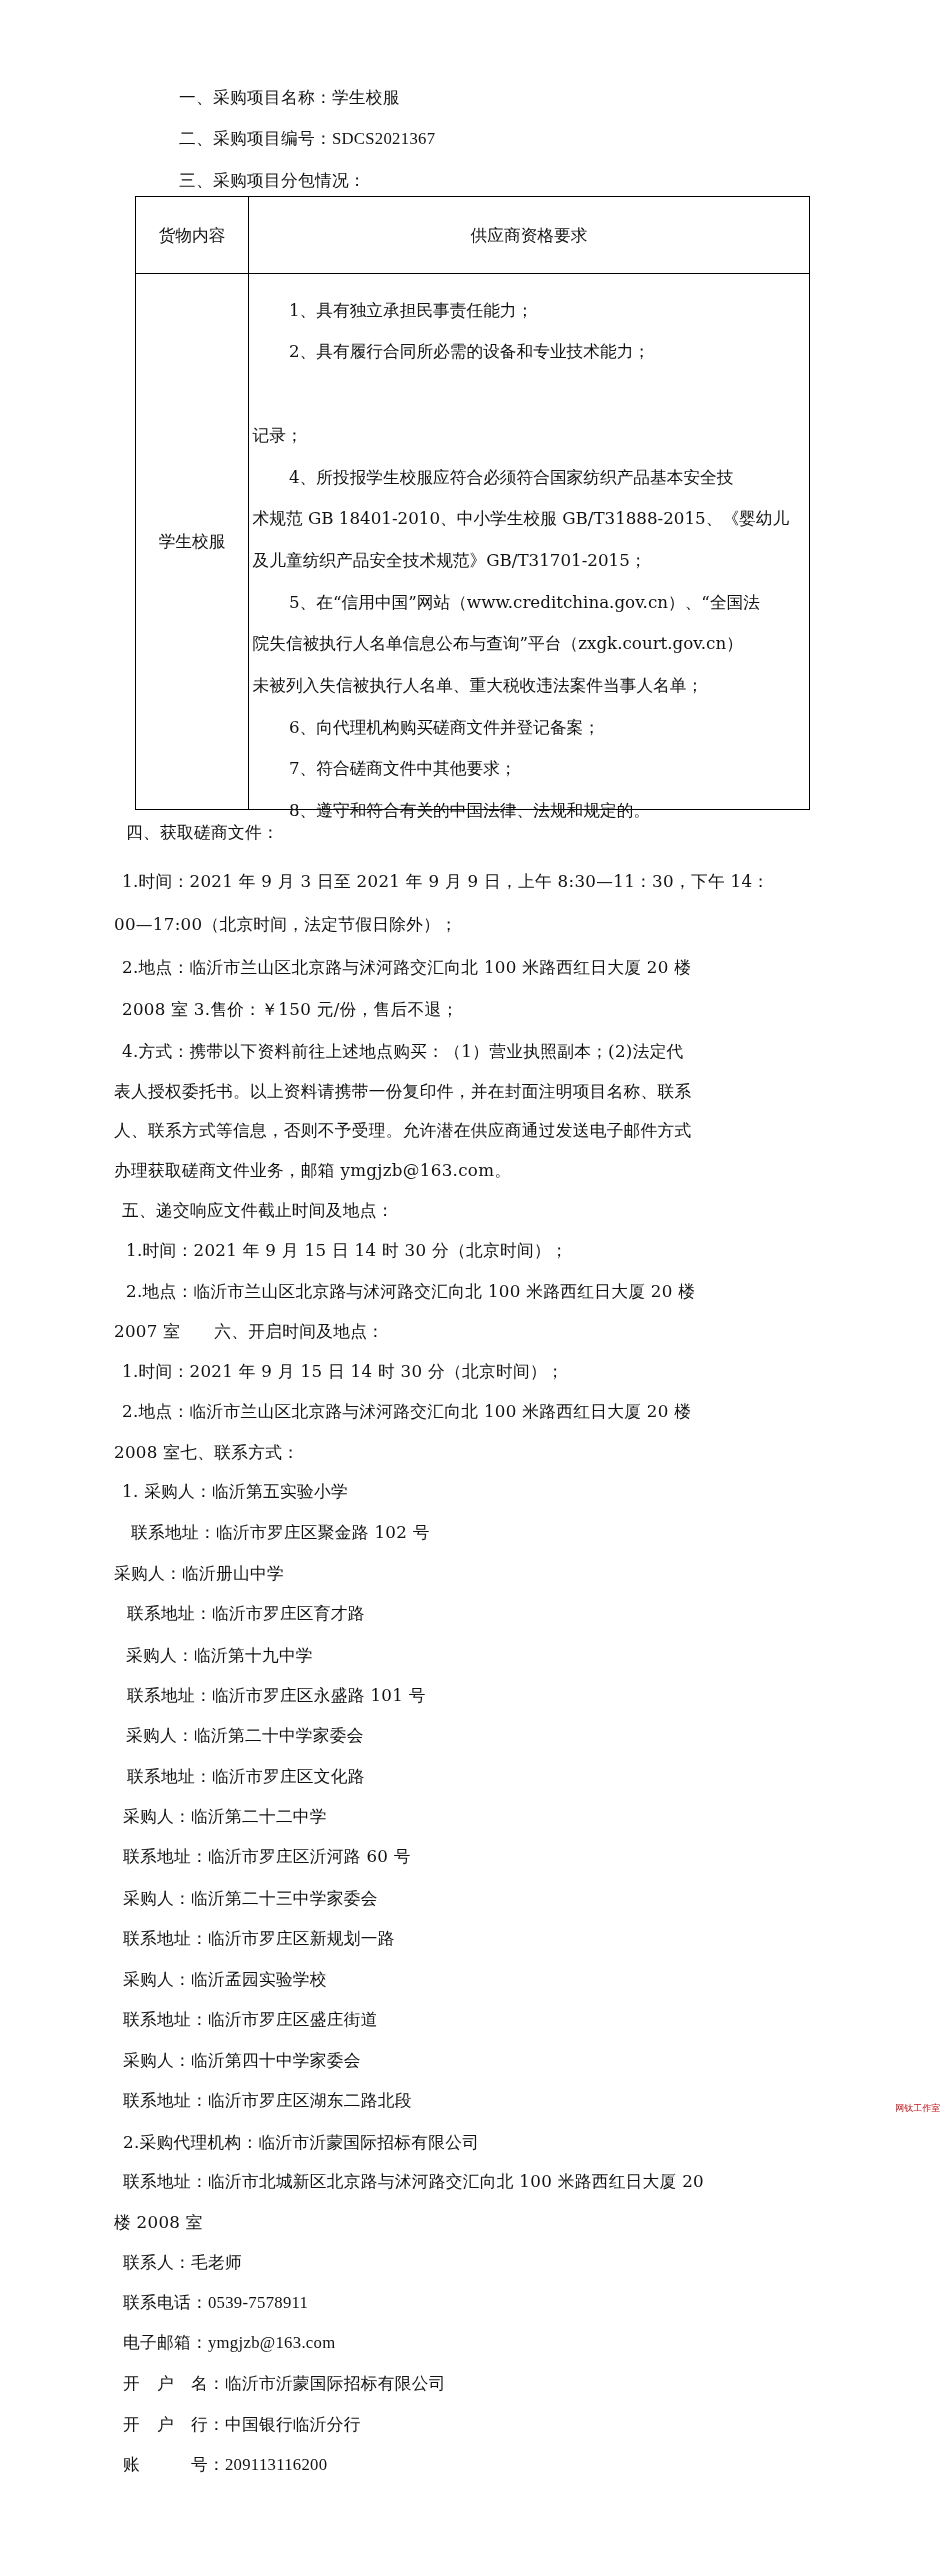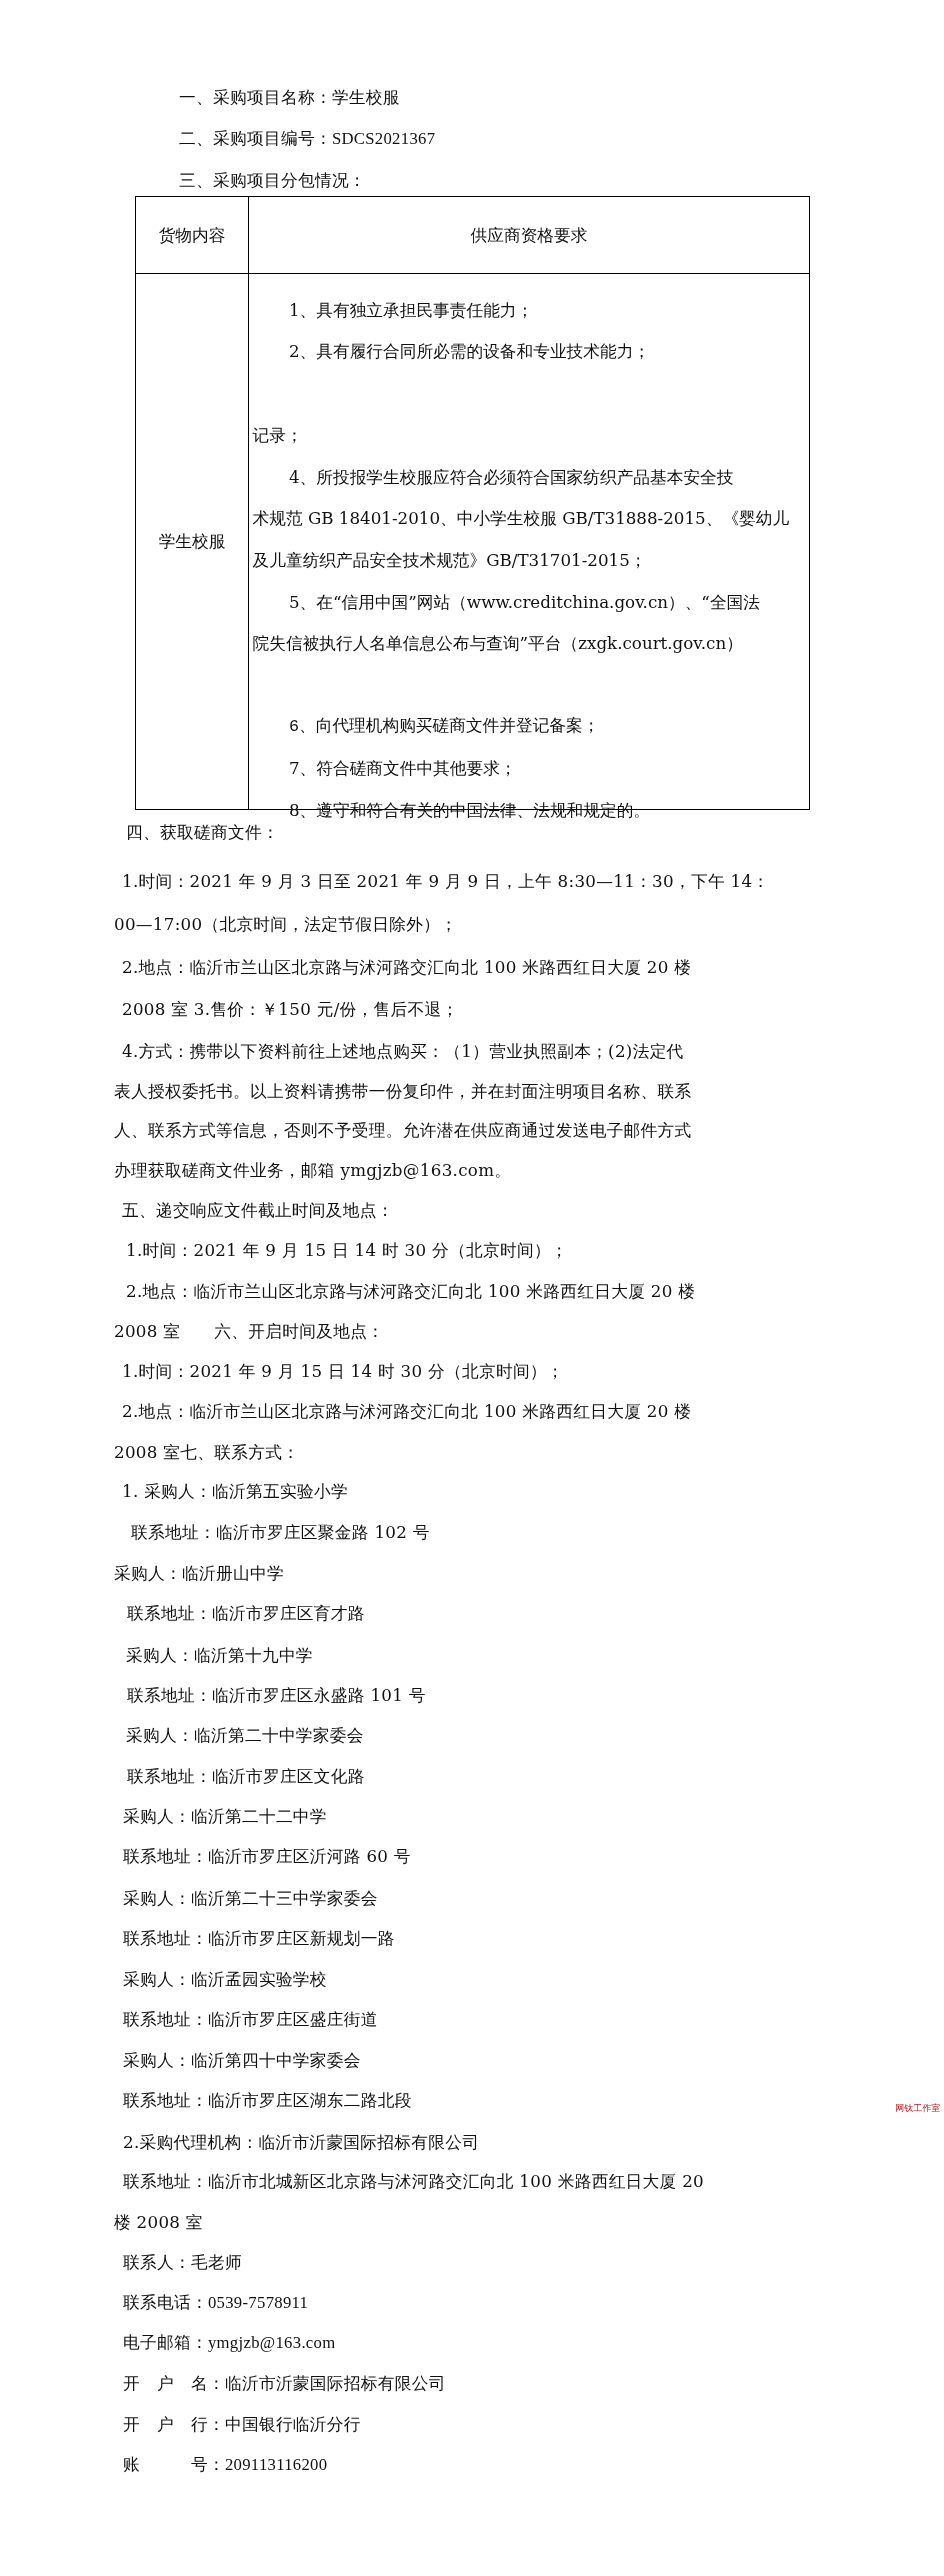--- a/index.html
+++ b/index.html
@@ -85,40 +85,41 @@
     <div class="td-goods">学生校服</div>
     <div class="req-body">
       <div class="req-line" style="left:40px; top:24.4px;">1、具有独立承担民事责任能力；</div>
       <div class="req-line" style="left:40px; top:65px;">2、具有履行合同所必需的设备和专业技术能力；</div>
       <div class="req-line" style="left:3.6px; top:149px;">记录；</div>
       <div class="req-line" style="left:40px; top:191px;">4、所投报学生校服应符合必须符合国家纺织产品基本安全技</div>
       <div class="req-line" style="left:3.6px; top:232px;">术规范 GB 18401-2010、中小学生校服 GB/T31888-2015、《婴幼儿</div>
       <div class="req-line" style="left:3.6px; top:274px;">及儿童纺织产品安全技术规范》GB/T31701-2015；</div>
       <div class="req-line" style="left:40px; top:316px;">5、在“信用中国”网站（www.creditchina.gov.cn）、“全国法</div>
       <div class="req-line" style="left:3.6px; top:357px;">院失信被执行人名单信息公布与查询”平台（zxgk.court.gov.cn）</div>
-      <div class="req-line" style="left:40px; top:441px;font-family:Liberation Mono, monospace;">6、向代理机构购买磋商文件并登记备案；</div>
+      <div class="req-line" style="left:3.6px; top:399px;">未被列入失信被执行人名单、重大税收违法案件当事人名单；</div>
+      <div class="req-line" style="left:40px; top:441px;">6、向代理机构购买磋商文件并登记备案；</div>
       <div class="req-line" style="left:40px; top:482px;">7、符合磋商文件中其他要求；</div>
       <div class="req-line" style="left:40px; top:524px;">8、遵守和符合有关的中国法律、法规和规定的。</div>
     </div>
   </div>
 
   <div class="line" style="left:126px; top:820px;">四、获取磋商文件：</div>
   <div class="line" style="left:122px; top:869px;">1.时间：2021 年 9 月 3 日至 2021 年 9 月 9 日，上午 8:30—11：30，下午 14：</div>
   <div class="line" style="left:114px; top:912px;">00—17:00（北京时间，法定节假日除外）；</div>
   <div class="line" style="left:122px; top:955px;">2.地点：临沂市兰山区北京路与沭河路交汇向北 100 米路西红日大厦 20 楼</div>
   <div class="line" style="left:122px; top:997px;">2008 室 3.售价：￥150 元/份，售后不退；</div>
   <div class="line" style="left:122px; top:1039px;">4.方式：携带以下资料前往上述地点购买：（1）营业执照副本；(2)法定代</div>
   <div class="line" style="left:114px; top:1079px;">表人授权委托书。以上资料请携带一份复印件，并在封面注明项目名称、联系</div>
   <div class="line" style="left:114px; top:1118px;">人、联系方式等信息，否则不予受理。允许潜在供应商通过发送电子邮件方式</div>
   <div class="line" style="left:114px; top:1158px;">办理获取磋商文件业务，邮箱 ymgjzb@163.com。</div>
 
   <div class="line" style="left:122px; top:1198px;">五、递交响应文件截止时间及地点：</div>
   <div class="line" style="left:126px; top:1238px;">1.时间：2021 年 9 月 15 日 14 时 30 分（北京时间）；</div>
   <div class="line" style="left:126px; top:1279px;">2.地点：临沂市兰山区北京路与沭河路交汇向北 100 米路西红日大厦 20 楼</div>
-  <div class="line" style="left:114px; top:1319px;">2008 室　　六、开启时间及地点：</div>
+  <div class="line" style="left:114px; top:1319px;">2007 室　　六、开启时间及地点：</div>
 
   <div class="line" style="left:122px; top:1359px;">1.时间：2021 年 9 月 15 日 14 时 30 分（北京时间）；</div>
   <div class="line" style="left:122px; top:1399px;">2.地点：临沂市兰山区北京路与沭河路交汇向北 100 米路西红日大厦 20 楼</div>
   <div class="line" style="left:114px; top:1440px;">2008 室七、联系方式：</div>
 
   <div class="line" style="left:122px; top:1479px;">1. 采购人：临沂第五实验小学</div>
   <div class="line" style="left:131px; top:1520px;">联系地址：临沂市罗庄区聚金路 102 号</div>
   <div class="line" style="left:114px; top:1561px;">采购人：临沂册山中学</div>
   <div class="line" style="left:127px; top:1601px;">联系地址：临沂市罗庄区育才路</div>
   <div class="line" style="left:126px; top:1643px;">采购人：临沂第十九中学</div>

